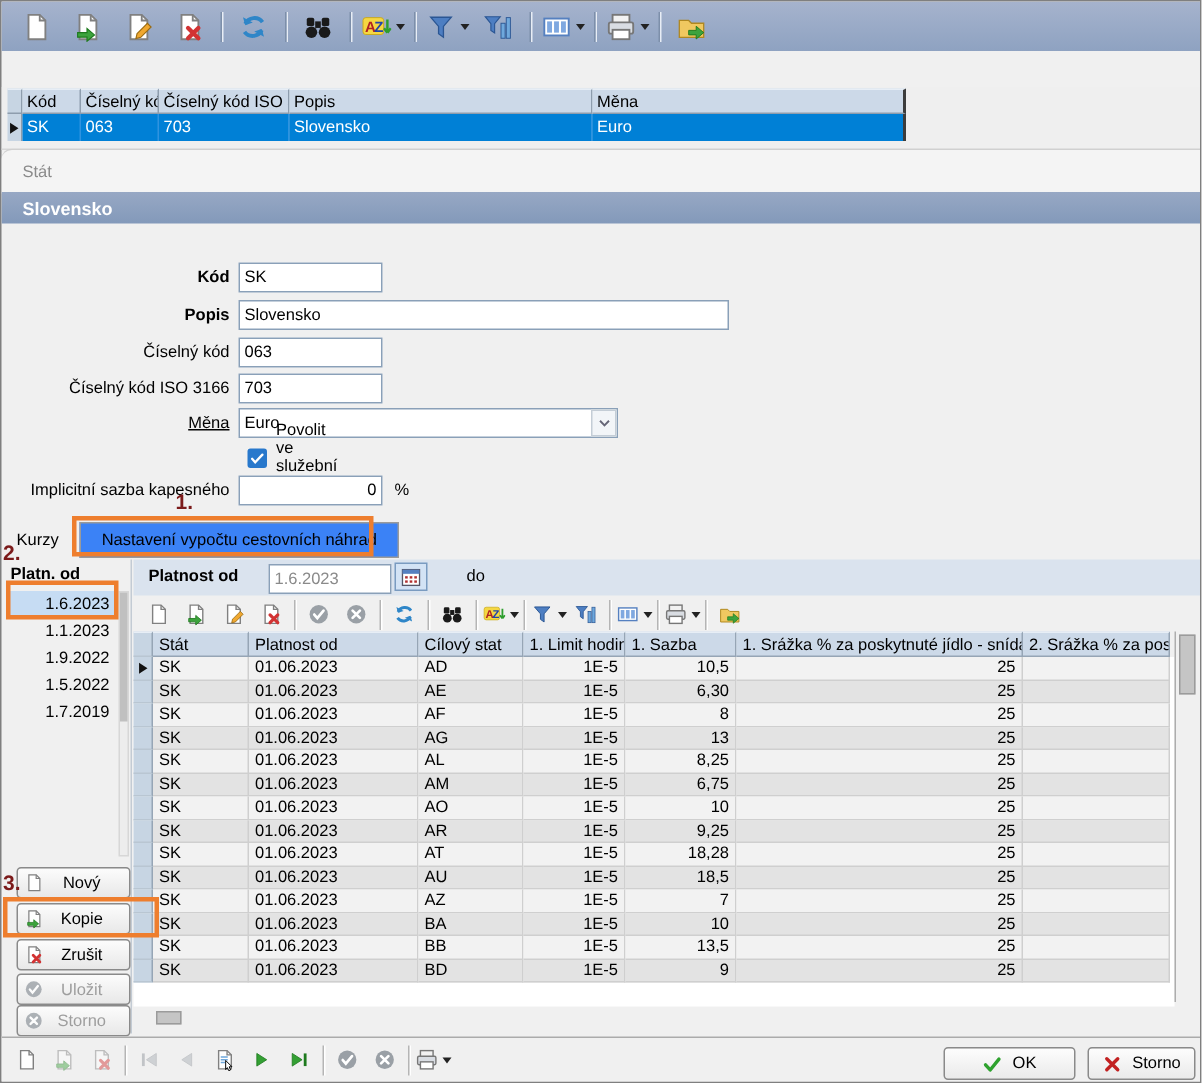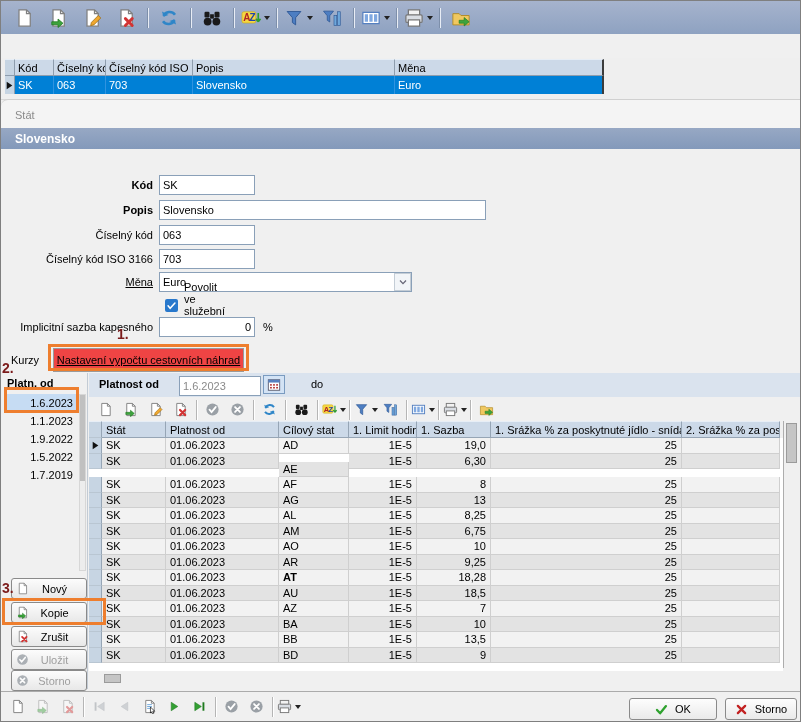--- a/index.html
+++ b/index.html
@@ -54,21 +54,21 @@
   .fin.numr{text-align:right;}
   .fin.gray{color:#8a8a8a;}
   .suffix{position:absolute;left:262px;}
   .combo-btn{position:absolute;left:393px;top:1px;width:17px;height:18px;background:#f2f5f8;border:1px solid #c4cdd6;box-sizing:border-box;display:flex;align-items:center;justify-content:center;}
   .combo-btn .ic{width:12px;height:12px;}
   .cbx{position:absolute;left:164px;width:13px;height:13px;background:#2878cc;border-radius:2px;display:flex;align-items:center;justify-content:center;}
   .cbx .ic{width:11px;height:11px;}
   .cbx-label{position:absolute;left:183px;}
   
   .tab-inactive{position:absolute;left:10px;top:353px;}
-  .tab-active{position:absolute;left:52px;top:347px;width:191px;height:24px;background:#ef4444;border:1px solid #9a9a9a;box-sizing:border-box;display:flex;align-items:center;justify-content:center;text-decoration:underline;}
+  .tab-active{position:absolute;left:52px;top:347px;width:213px;height:24px;background:#3b82f6;border:1px solid #9a9a9a;box-sizing:border-box;display:flex;align-items:center;justify-content:center;}
   
   .vdiv{position:absolute;left:86px;top:372px;width:1px;height:316px;background:#c3cbd4;}
   .list-hdr{position:absolute;left:6px;top:376px;font-weight:bold;}
   .vlist{position:absolute;left:4px;top:393px;width:72px;}
   .vitem{height:18px;line-height:18px;text-align:right;padding-right:4px;}
   .vitem.sel{background:#c6dcf3;}
   .lscroll{position:absolute;left:78px;top:393px;width:7px;height:177px;background:#ededed;border:1px solid #d7d7d7;box-sizing:border-box;}
   .lthumb{position:absolute;left:0;top:0;width:5px;height:86px;background:#c0c0c0;}
   
   .sbtn{position:absolute;left:10px;width:76px;height:21px;border:1px solid #8a8a8a;border-radius:3px;
@@ -492,29 +492,29 @@
       <div class="rrow">
         <div class="rc g">
           <span class="ic"><svg viewBox="0 0 16 16" width="100%" height="100%">
               <path d="M3 1.5 l10 6.5 -10 6.5 z" fill="#111"></path>
             </svg></span>
         </div>
         <div class="rc" style="width: 64px;">SK</div>
         <div class="rc" style="width: 113px;">01.06.2023</div>
         <div class="rc" style="width: 70px;">AD</div>
         <div class="rc num" style="width: 68px;">1E-5</div>
-        <div class="rc num" style="width: 74px;">19,0</div>
-        <div class="rc num" style="width: 191px;">25</div>
-        <div class="rc" style="width: 98px;"></div>
-      </div>
-      <div class="rrow">
-        <div class="rc g"></div>
-        <div class="rc" style="width: 64px;">SK</div>
-        <div class="rc" style="width: 113px;">01.06.2023</div>
-        <div class="rc" style="width: 70px; margin-top: 8px;">AE</div>
+        <div class="rc num" style="width: 74px;">10,5</div>
+        <div class="rc num" style="width: 191px;">25</div>
+        <div class="rc" style="width: 98px;"></div>
+      </div>
+      <div class="rrow">
+        <div class="rc g"></div>
+        <div class="rc" style="width: 64px;">SK</div>
+        <div class="rc" style="width: 113px;">01.06.2023</div>
+        <div class="rc" style="width: 70px;">AE</div>
         <div class="rc num" style="width: 68px;">1E-5</div>
         <div class="rc num" style="width: 74px;">6,30</div>
         <div class="rc num" style="width: 191px;">25</div>
         <div class="rc" style="width: 98px;"></div>
       </div>
       <div class="rrow">
         <div class="rc g"></div>
         <div class="rc" style="width: 64px;">SK</div>
         <div class="rc" style="width: 113px;">01.06.2023</div>
         <div class="rc" style="width: 70px;">AF</div>
@@ -570,21 +570,21 @@
         <div class="rc" style="width: 70px;">AR</div>
         <div class="rc num" style="width: 68px;">1E-5</div>
         <div class="rc num" style="width: 74px;">9,25</div>
         <div class="rc num" style="width: 191px;">25</div>
         <div class="rc" style="width: 98px;"></div>
       </div>
       <div class="rrow">
         <div class="rc g"></div>
         <div class="rc" style="width: 64px;">SK</div>
         <div class="rc" style="width: 113px;">01.06.2023</div>
-        <div class="rc" style="width: 70px; font-weight: bold;">AT</div>
+        <div class="rc" style="width: 70px;">AT</div>
         <div class="rc num" style="width: 68px;">1E-5</div>
         <div class="rc num" style="width: 74px;">18,28</div>
         <div class="rc num" style="width: 191px;">25</div>
         <div class="rc" style="width: 98px;"></div>
       </div>
       <div class="rrow">
         <div class="rc g"></div>
         <div class="rc" style="width: 64px;">SK</div>
         <div class="rc" style="width: 113px;">01.06.2023</div>
         <div class="rc" style="width: 70px;">AU</div>

